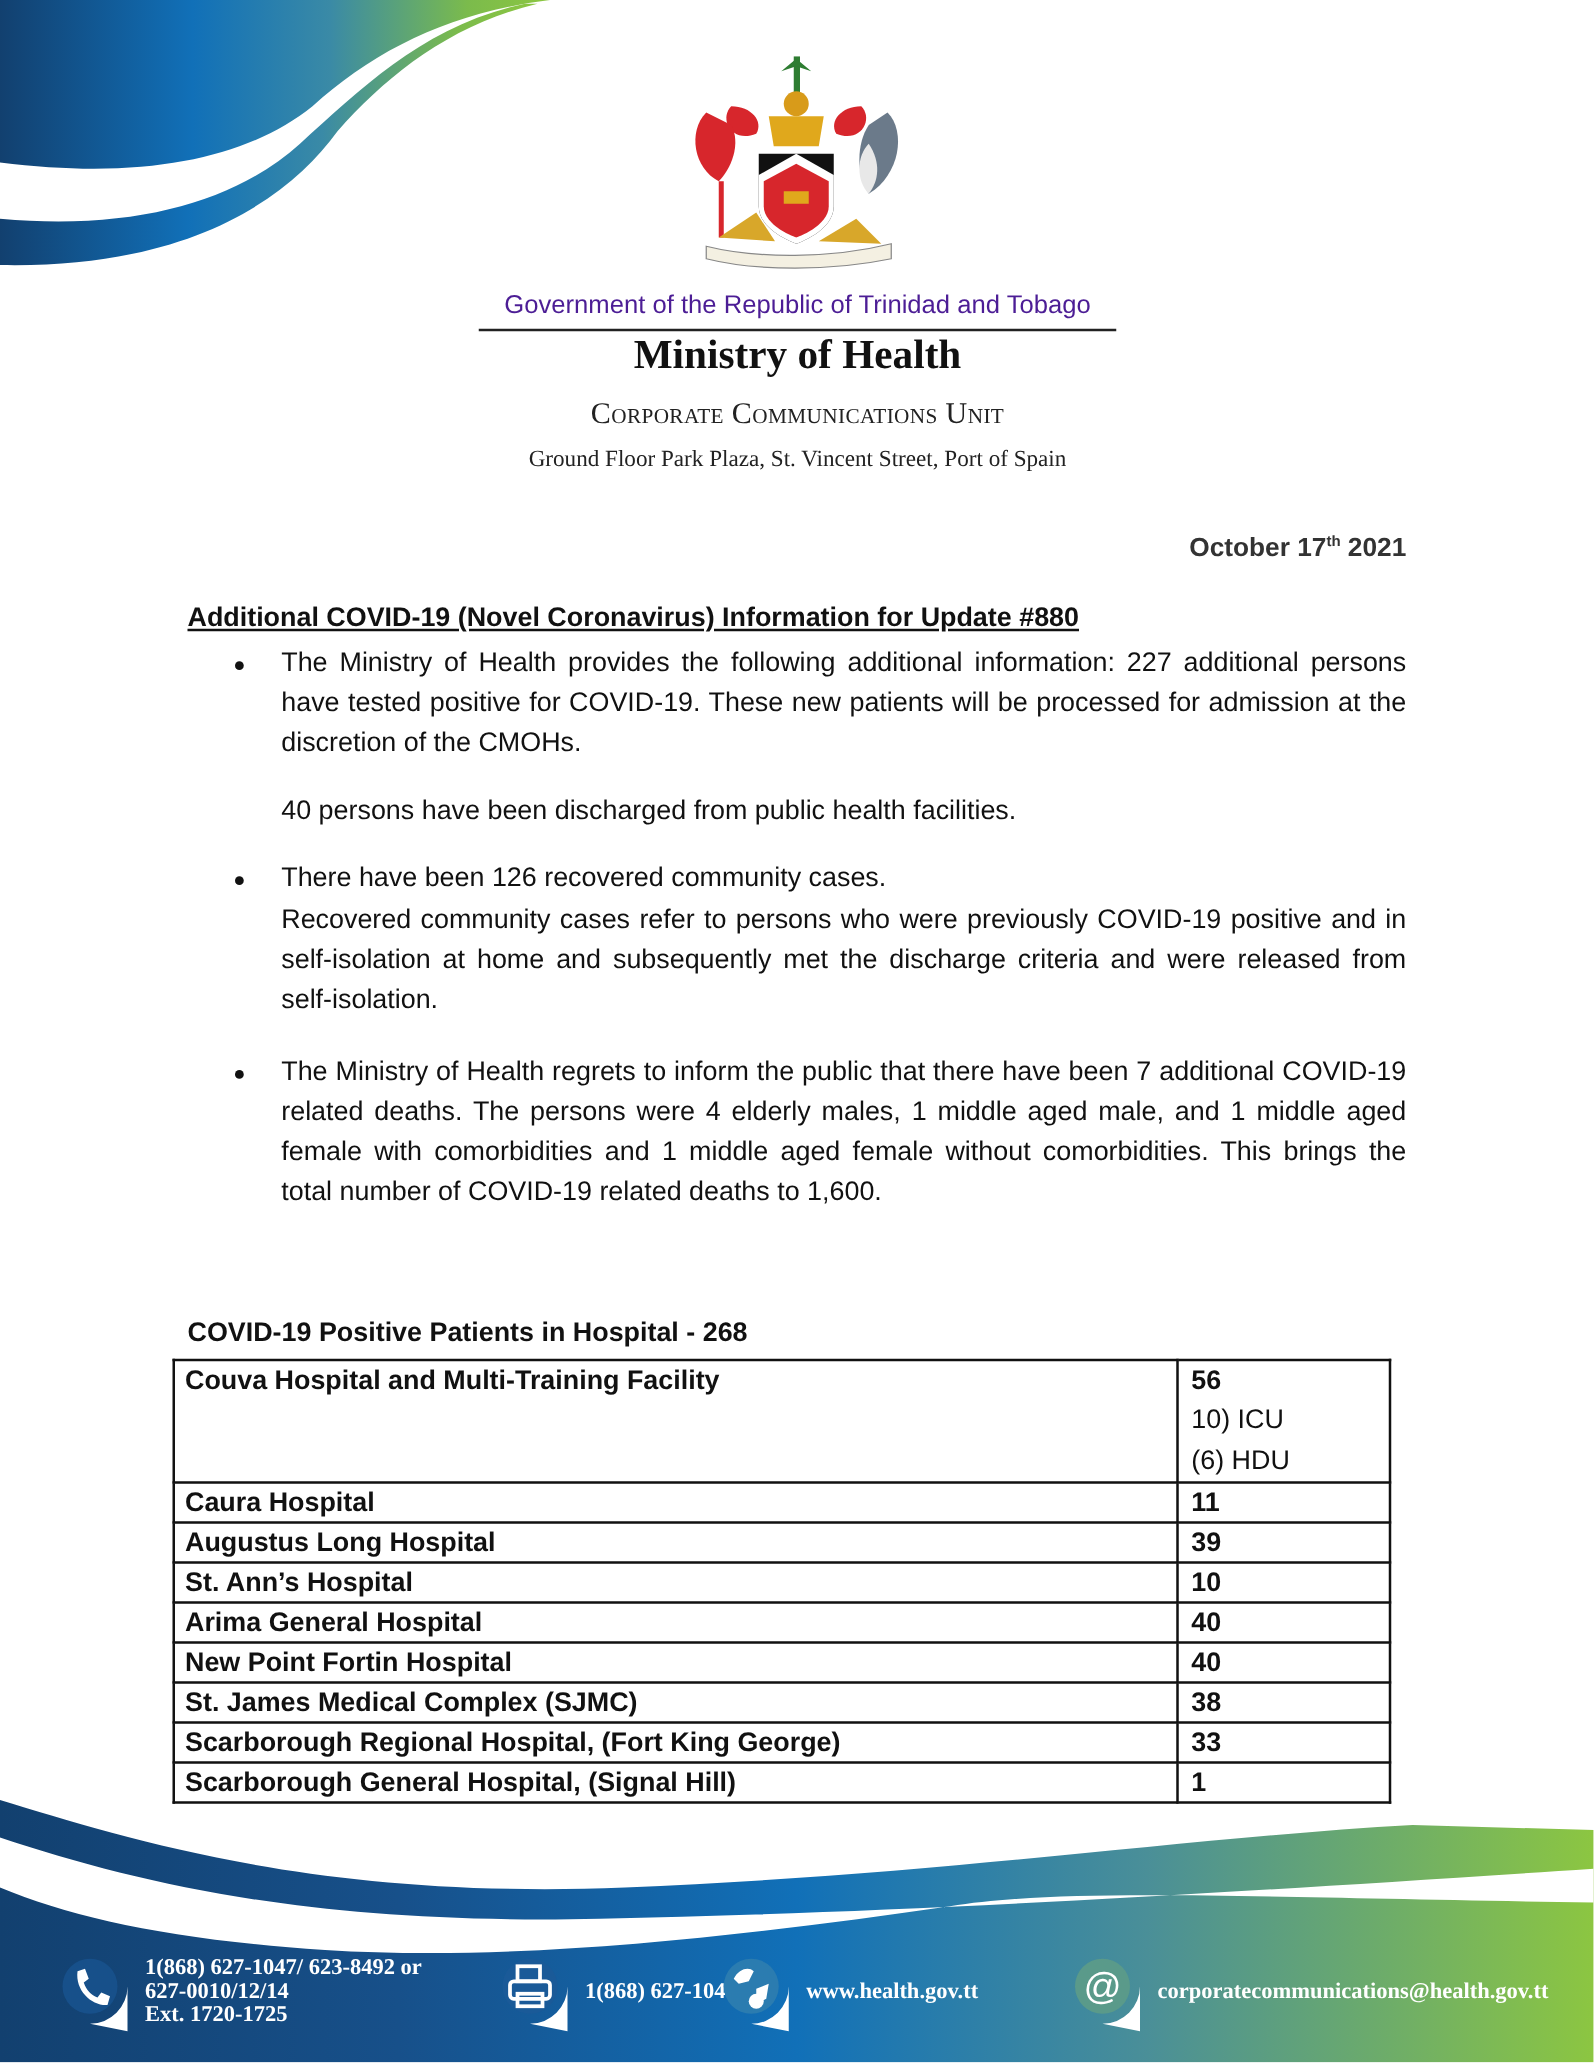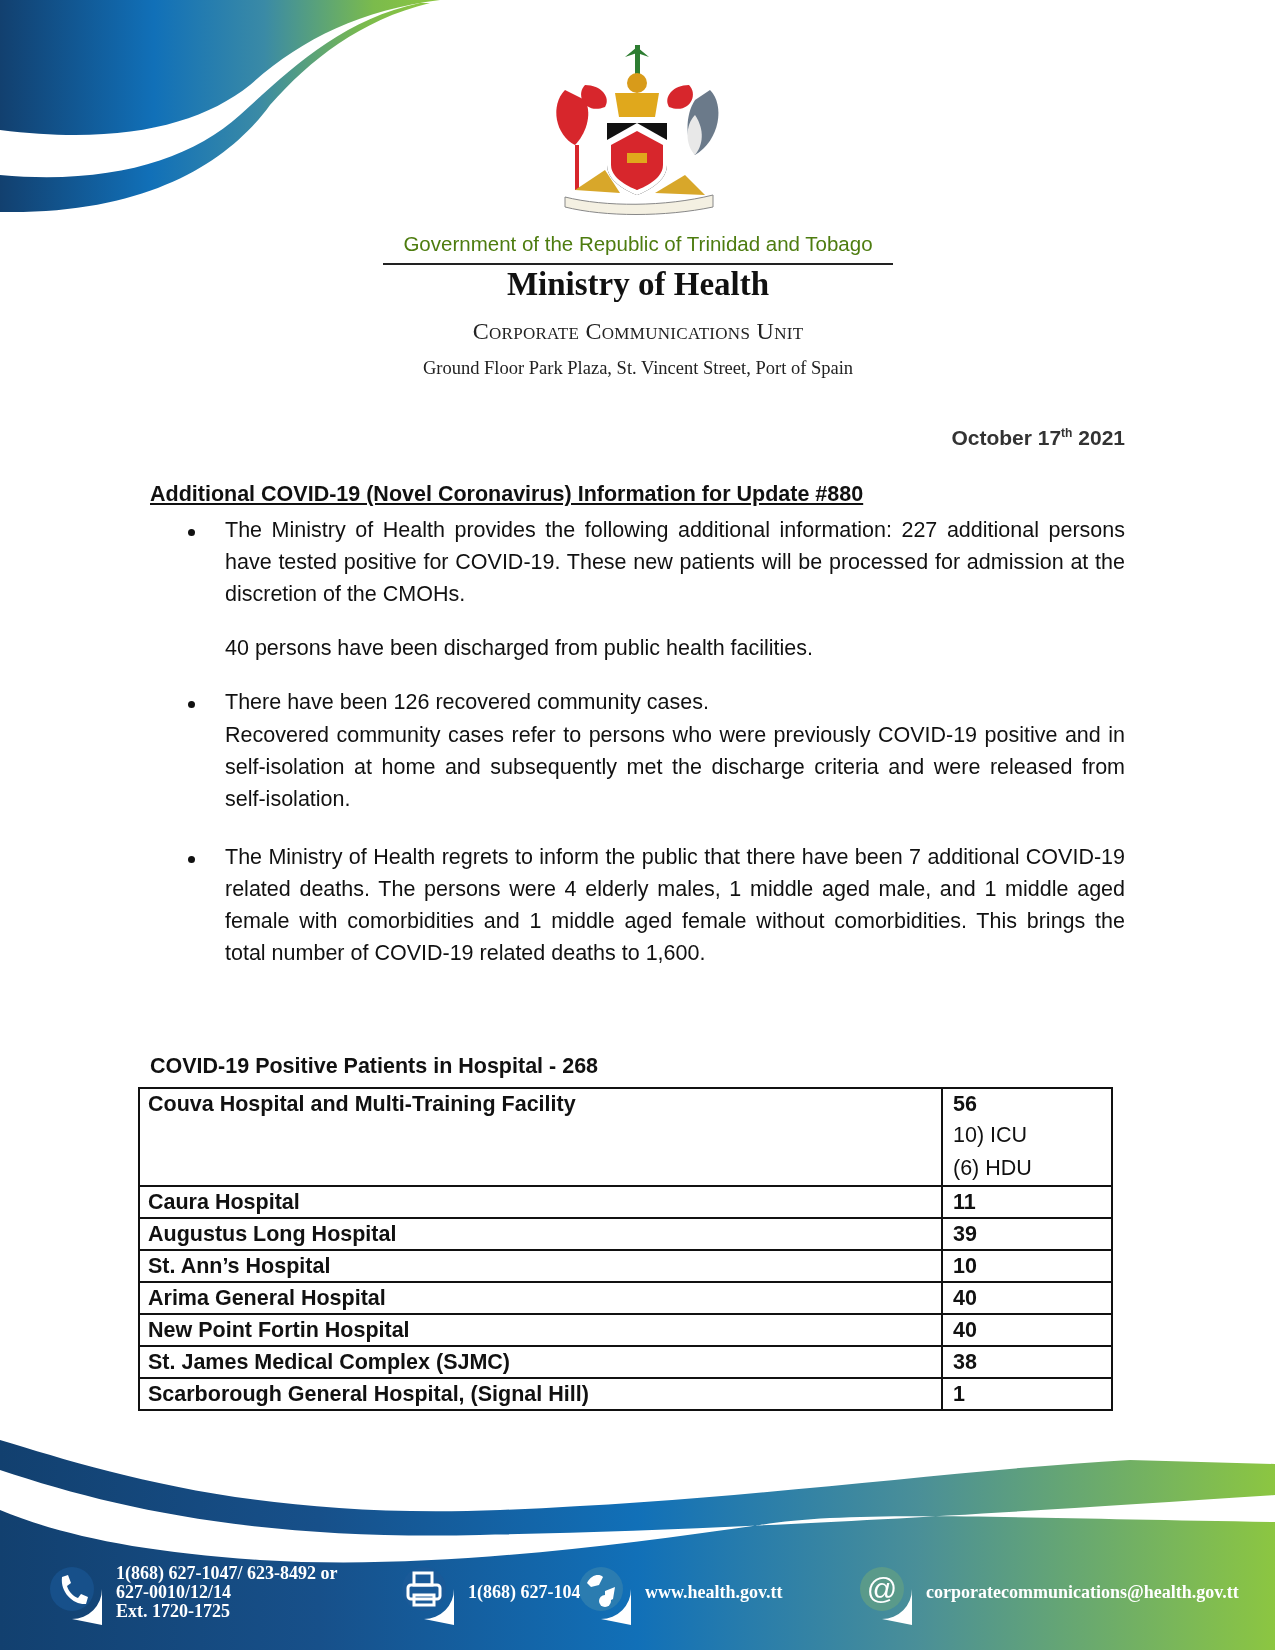--- a/index.html
+++ b/index.html
@@ -1,21 +1,21 @@
 <!DOCTYPE html>
 <html><head>
 <meta charset="utf-8">
 <style>
   html, body { margin: 0; padding: 0; }
   body { width: 1275px; height: 1650px; position: relative; overflow: hidden; background: #ffffff; font-family: "Liberation Sans", sans-serif; color: #111; }
   .abs { position: absolute; }
   svg { display: block; }
 
   
-  .gov-line { left: 383px; top: 232px; width: 510px; text-align: center; font-size: 20.5px; color: #4d7c0f; }
+  .gov-line { left: 383px; top: 232px; width: 510px; text-align: center; font-size: 20.5px; color: #4c1d95; }
   .gov-rule { left: 383px; top: 263px; width: 510px; height: 2px; background: #222; }
   .ministry { left: 383px; top: 266px; width: 510px; text-align: center; font-family: "Liberation Serif", serif; font-weight: bold; font-size: 33px; color: #111; }
   .ccu { left: 383px; top: 318px; width: 510px; text-align: center; font-family: "Liberation Serif", serif; font-size: 24px; font-variant: small-caps; letter-spacing: 0.3px; color: #222; }
   .address { left: 383px; top: 358px; width: 510px; text-align: center; font-family: "Liberation Serif", serif; font-size: 18.5px; color: #222; }
 
   .date { right: 150px; top: 426px; font-size: 21px; font-weight: bold; color: #333; }
   .date sup { font-size: 12px; }
 
   .title { left: 150px; top: 482px; font-size: 21.5px; font-weight: bold; text-decoration: underline; color: #111; }
 
@@ -126,20 +126,24 @@
   </tr>
   <tr>
     <td>New Point Fortin Hospital</td>
     <td class="num">40</td>
   </tr>
   <tr>
     <td>St. James Medical Complex (SJMC)</td>
     <td class="num">38</td>
   </tr>
   <tr>
+    <td>Scarborough Regional Hospital, (Fort King George)</td>
+    <td class="num">33</td>
+  </tr>
+  <tr>
     <td>Scarborough General Hospital, (Signal Hill)</td>
     <td class="num">1</td>
   </tr>
 </tbody>
   </table>
 
 <div class="abs" style="left:0;top:1440px;width:1275px;height:210px;">
   <svg width="1275" height="210" viewBox="0 0 1275 210">
     <defs>
       <linearGradient id="bg" x1="0" y1="0" x2="1" y2="0">

